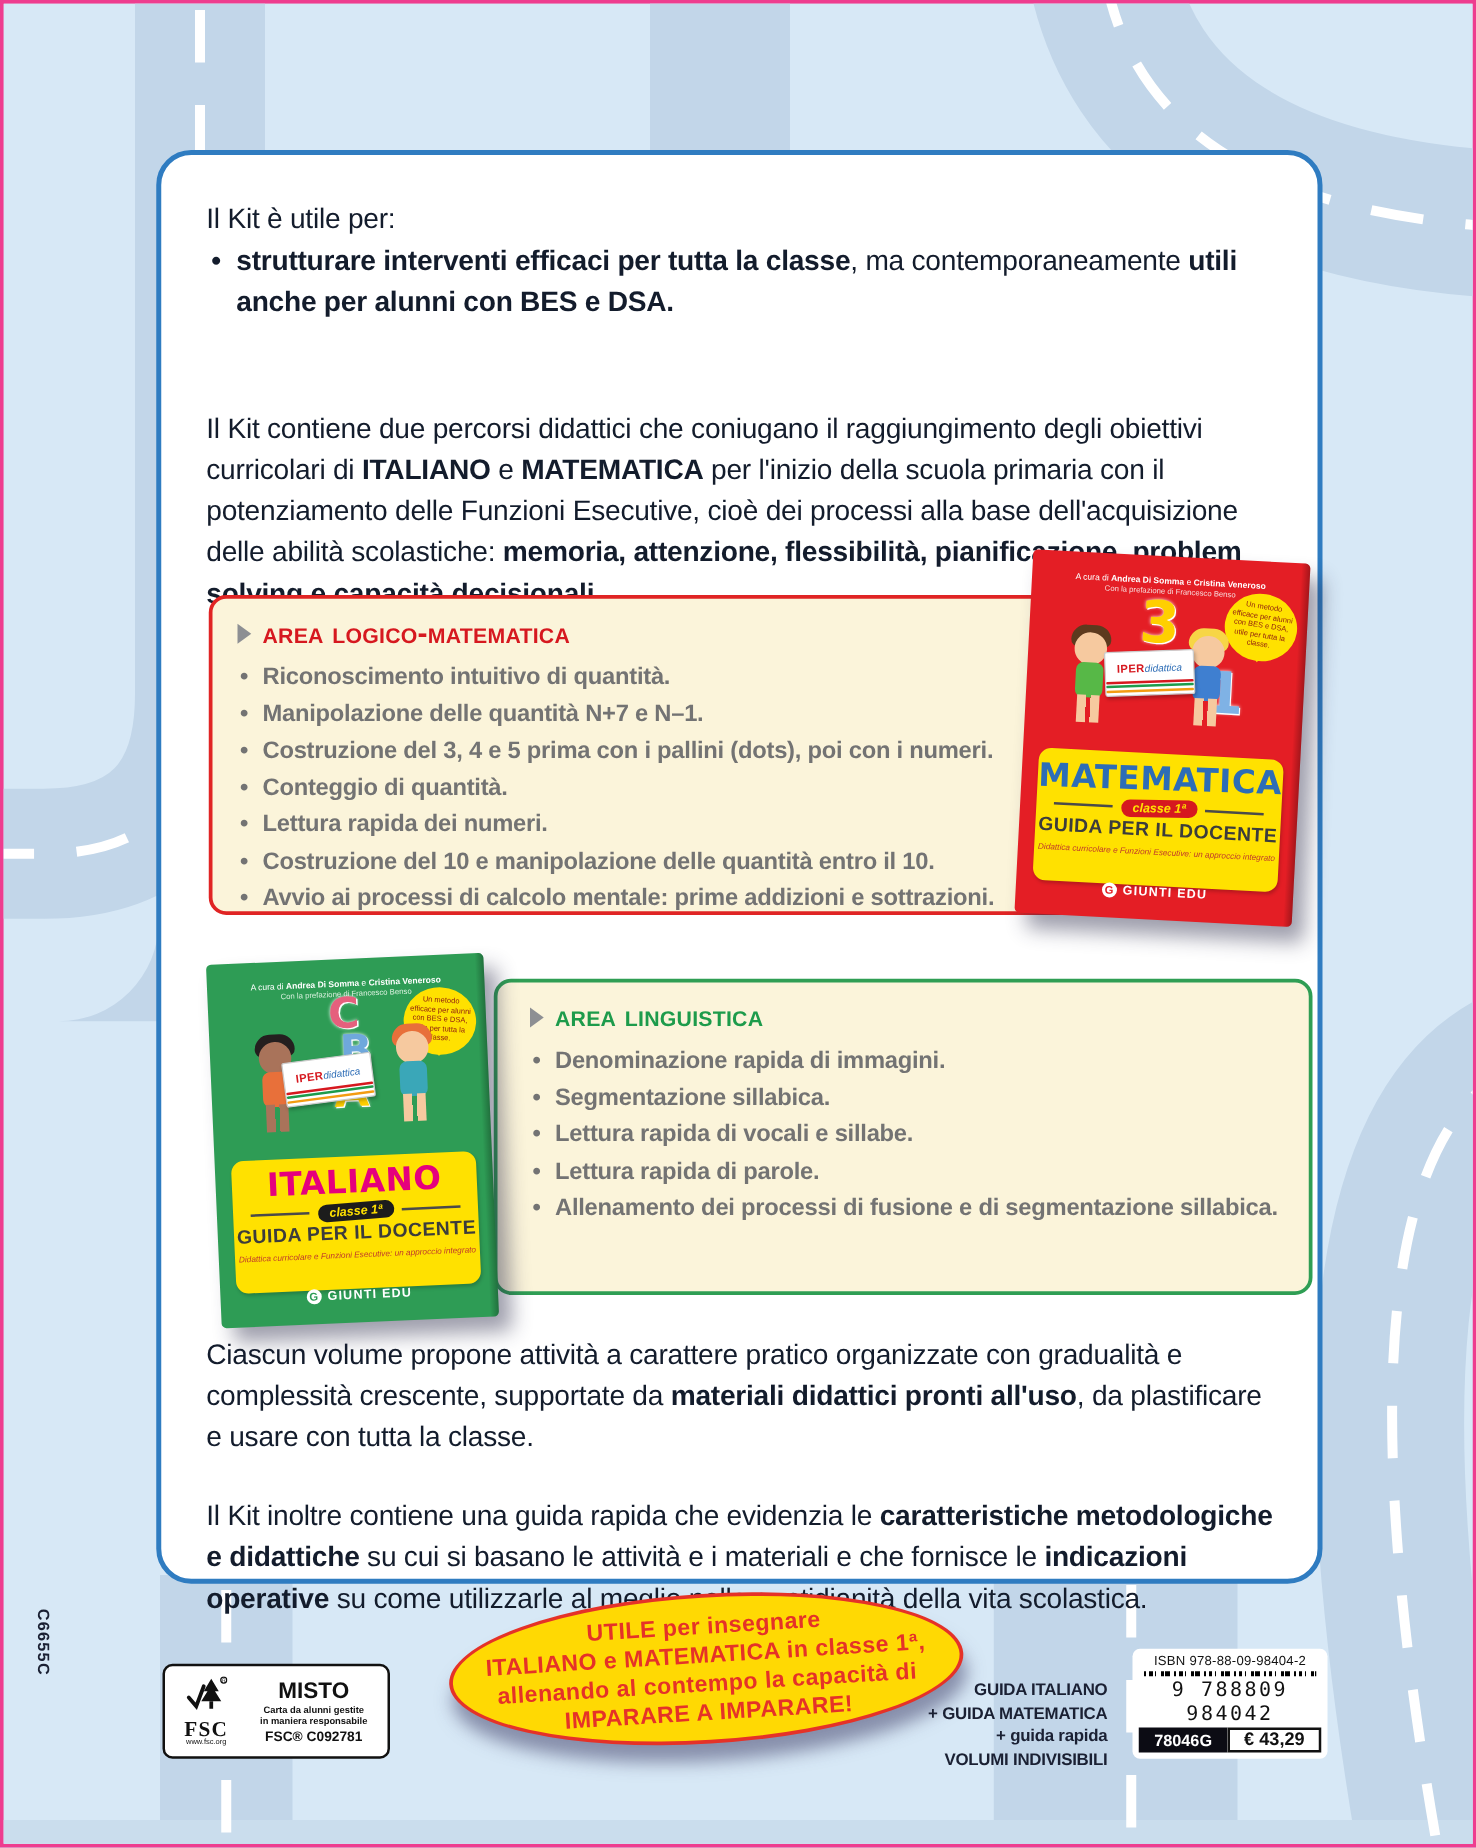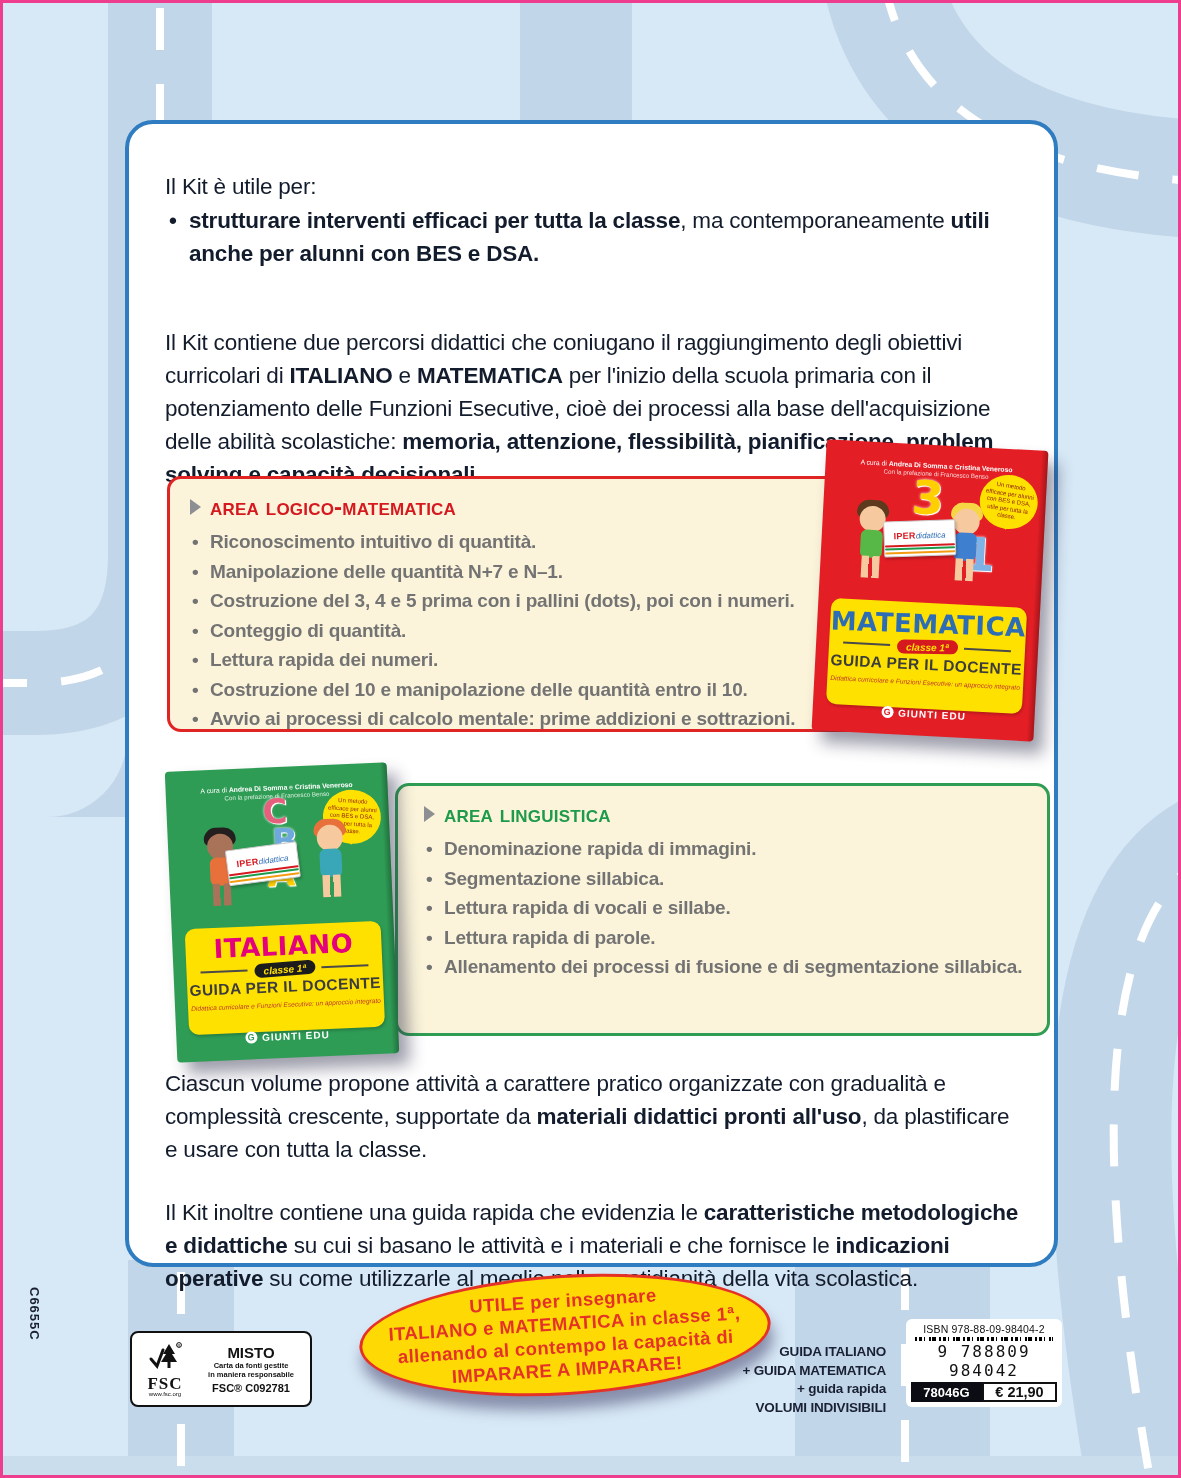--- a/index.html
+++ b/index.html
@@ -6,21 +6,21 @@
   body{font-family:"Liberation Sans",sans-serif;background:#9fb6c9;}
   .page{position:relative;width:1181px;height:1478px;margin:0 auto;overflow:hidden;
         background:#d7e8f6;border:3px solid #ee3d8f;box-sizing:border-box;}
   .bg-svg{position:absolute;left:-3px;top:-3px;z-index:0;}
 
   
   .main-panel{position:absolute;left:122px;top:117px;width:933px;height:1147px;
     background:#fff;border:4px solid #2f7cc1;border-radius:28px;box-sizing:border-box;z-index:1;}
   .txt{position:absolute;left:36px;right:30px;color:#131c2c;font-size:22.5px;line-height:33px;letter-spacing:-0.2px;}
   .b{font-weight:700;}
-  .lead{margin:16px 0 1px 0;}
+  .lead{margin:4px 0 1px 0;}
   .bullets{margin-top:1px;}
   .bullet-row{position:relative;padding-left:24px;}
   .bullet-row::before{content:"\2022";position:absolute;left:4px;top:0;font-weight:700;}
 
   
   .area-box{position:absolute;background:#fbf4da;border-radius:14px;box-sizing:border-box;z-index:2;padding:14px 18px 10px 20px;}
   .area-box.math{left:38px;top:352px;width:694px;height:256px;border:3px solid #e02424;}
   .area-box.lang{left:266px;top:659px;width:655px;height:253px;border:3px solid #2f9e54;padding-left:26px;}
   .area-header{display:flex;align-items:center;gap:9px;margin-bottom:6px;}
   .tri-icon{width:0;height:0;border-top:8px solid transparent;border-bottom:8px solid transparent;border-left:11px solid #8d8f93;}
@@ -86,21 +86,21 @@
 
   
   .press-code{position:absolute;left:24px;top:1284px;writing-mode:vertical-rl;color:#1a2033;
     font-size:13px;font-weight:700;letter-spacing:1px;z-index:2;}
   .fsc-label{position:absolute;left:127px;top:1328px;width:182px;height:76px;background:#fff;border:2px solid #111;
     border-radius:8px;z-index:2;display:flex;align-items:center;box-sizing:border-box;padding:4px 6px;gap:6px;}
   .fsc-left{width:54px;text-align:center;color:#111;}
   .fsc-left .fsc-word{font-family:"Liberation Serif",serif;font-weight:700;font-size:17px;line-height:15px;letter-spacing:1px;}
   .fsc-left .fsc-url{font-size:6px;}
   .fsc-right{flex:1;text-align:center;color:#111;}
-  .fsc-type{font-weight:700;font-size:15px;}
+  .fsc-type{font-weight:700;font-size:18px;}
   .fsc-line{font-size:7.5px;font-weight:700;line-height:9px;}
   .fsc-code{font-weight:700;font-size:11px;margin-top:3px;}
   .kit-contents{position:absolute;right:292px;top:1340px;text-align:right;z-index:2;color:#1a2033;}
   .kit-contents div{font-weight:700;font-size:13.5px;line-height:18.5px;letter-spacing:-0.2px;}
   .barcode-box{position:absolute;left:903px;top:1316px;width:156px;height:88px;background:#fff;border-radius:6px;
     z-index:2;box-sizing:border-box;padding:4px 5px 5px;display:flex;flex-direction:column;}
   .isbn{font-size:10.5px;text-align:center;color:#111;letter-spacing:.2px;}
   .bars{height:30px;margin:2px 4px 0;background:repeating-linear-gradient(90deg,
       #000 0 2px,#fff 2px 4px,#000 4px 7px,#fff 7px 9px,#000 9px 10px,#fff 10px 14px,
       #000 14px 16px,#fff 16px 17px,#000 17px 21px,#fff 21px 24px);}
@@ -274,36 +274,36 @@
         <path d="M21 2 L27 12 L24 12 L29 20 L13 20 L18 12 L15 12 Z" fill="#111"></path>
         <rect x="19.5" y="20" width="3" height="6" fill="#111"></rect>
         <circle cx="31" cy="3" r="2.4" fill="none" stroke="#111" stroke-width="1"></circle>
         <text x="31" y="4.6" font-size="4" text-anchor="middle" fill="#111">R</text>
       </svg>
       <div class="fsc-word">FSC</div>
       <div class="fsc-url">www.fsc.org</div>
     </div>
     <div class="fsc-right">
       <div class="fsc-type">MISTO</div>
-      <div class="fsc-line">Carta da fonti gestite</div>
+      <div class="fsc-line">Carta da alunni gestite</div>
       <div class="fsc-line">in maniera responsabile</div>
       <div class="fsc-code">FSC® C092781</div>
     </div>
   </div>
 
   <div class="kit-contents">
       <div class="kit-line">GUIDA ITALIANO</div>
       <div class="kit-line">+ GUIDA MATEMATICA</div>
       <div class="kit-line">+ guida rapida</div>
       <div class="kit-line">VOLUMI INDIVISIBILI</div>
     </div>
 
   <div class="barcode-box">
     <div class="isbn">ISBN 978-88-09-98404-2</div>
     <div class="bars"></div>
     <div class="digits">9 788809 984042</div>
     <div class="price-row">
       <div class="code-cell">78046G</div>
-      <div class="price-cell">€ 21,90</div>
+      <div class="price-cell">€ 43,29</div>
     </div>
   </div>
 
 </div>
 
 </body></html>

